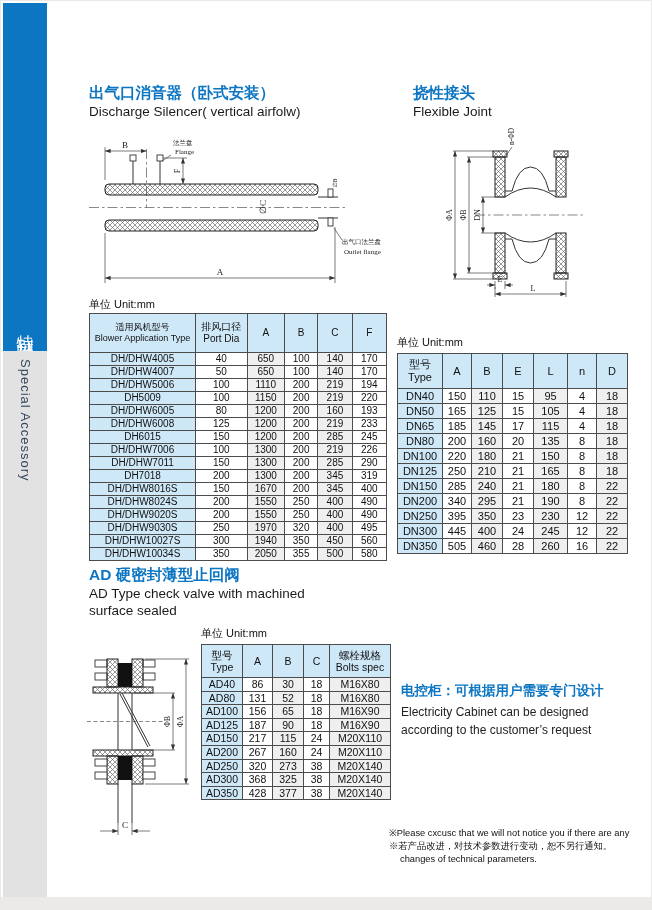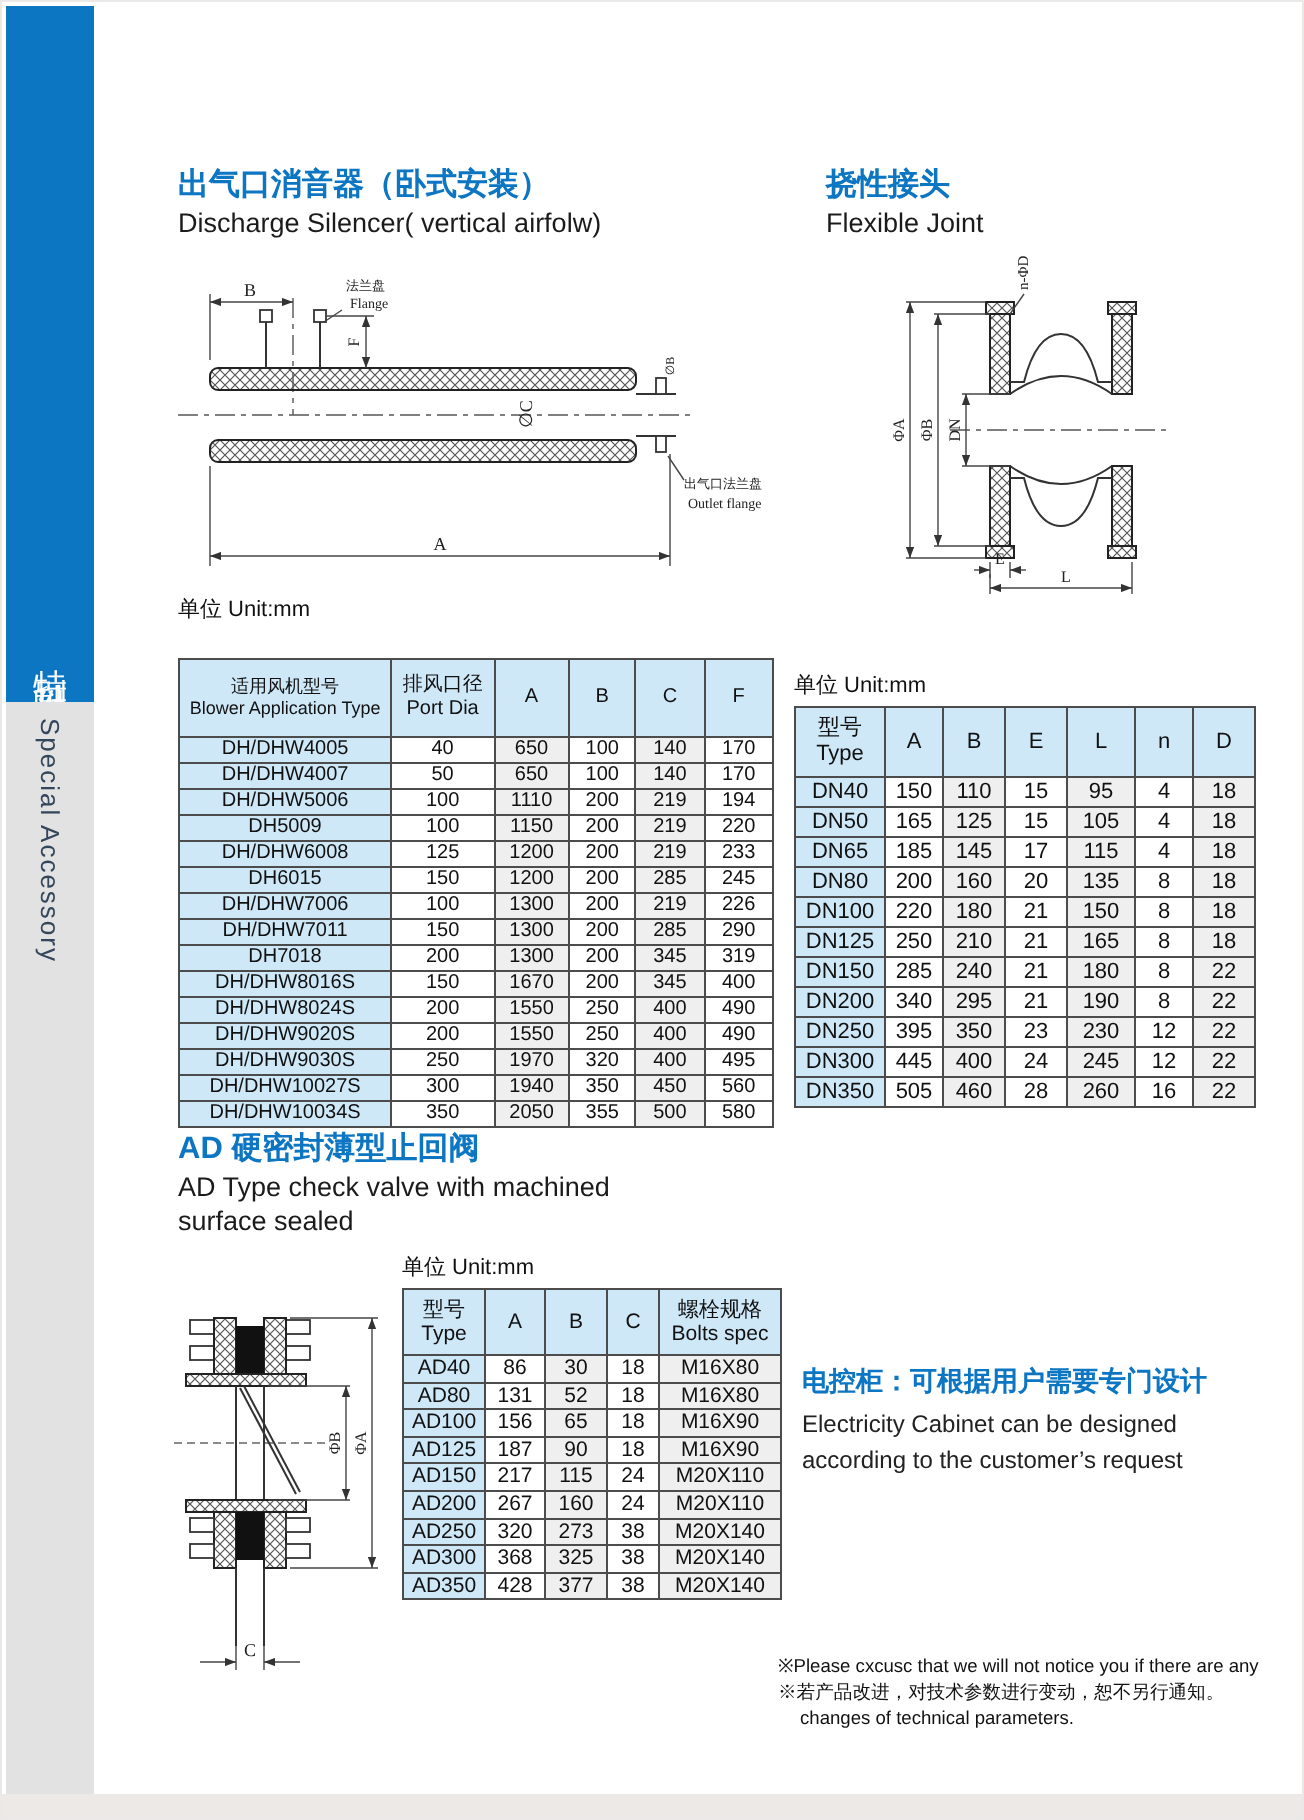--- a/index.html
+++ b/index.html
@@ -28,21 +28,21 @@
   .unit-2{left:396px;top:334px;width:230px;}
   .unit-3{left:200px;top:625px;width:186px;}
 
   
   table{border-collapse:collapse;table-layout:fixed;position:absolute;background:#fff;}
   th,td{border:1px solid #4c4c4c;text-align:center;vertical-align:middle;padding:0;overflow:hidden;color:#111;}
   th{background:#cfe8f8;font-weight:normal;white-space:pre-line;line-height:1.18;}
   td:first-child{background:#cfe8f8;}
   td:nth-child(odd):not(:first-child){background:#efefef;}
 
-  .t-blower{left:88px;top:328px;width:298px;font-size:10px;}
+  .t-blower{left:88px;top:312px;width:298px;font-size:10px;}
   .t-blower th{height:38px;font-size:10px;}
   .t-blower th:first-child{font-size:9px;}
   .t-blower td{height:12px;line-height:12px;}
   .t-blower th:nth-child(1){width:104px}.t-blower th:nth-child(2){width:50px}
   .t-blower th:nth-child(3){width:36px}.t-blower th:nth-child(4){width:32px}
   .t-blower th:nth-child(5){width:33px}.t-blower th:nth-child(6){width:33px}
 
   .t-dn{left:396px;top:352px;width:230px;font-size:11px;}
   .t-dn th{height:34px;}
   .t-dn td{height:14px;line-height:14px;}
@@ -245,20 +245,28 @@
         </tr>
         <tr>
           <td>DH5009</td>
           <td>100</td>
           <td>1150</td>
           <td>200</td>
           <td>219</td>
           <td>220</td>
         </tr>
         <tr>
+          <td>DH/DHW6005</td>
+          <td>80</td>
+          <td>1200</td>
+          <td>200</td>
+          <td>160</td>
+          <td>193</td>
+        </tr>
+        <tr>
           <td>DH/DHW6008</td>
           <td>125</td>
           <td>1200</td>
           <td>200</td>
           <td>219</td>
           <td>233</td>
         </tr>
         <tr>
           <td>DH6015</td>
           <td>150</td>

